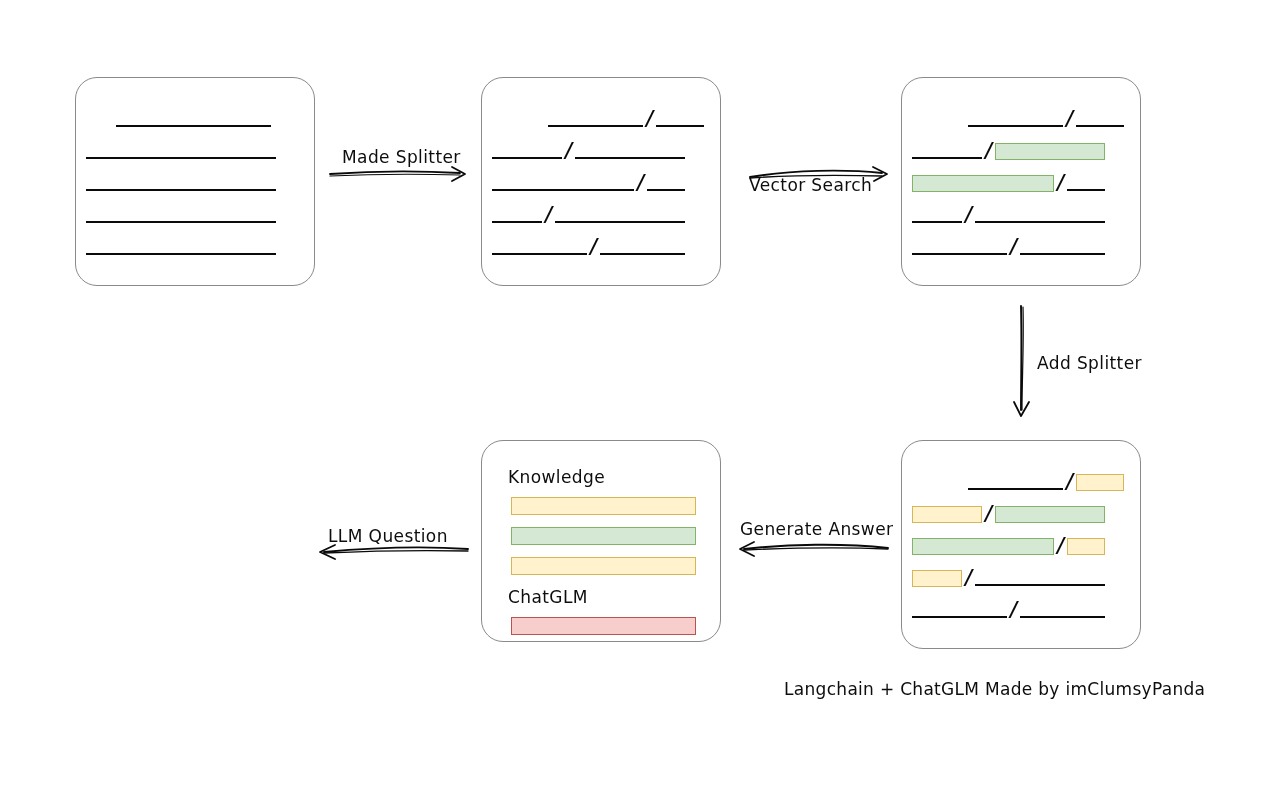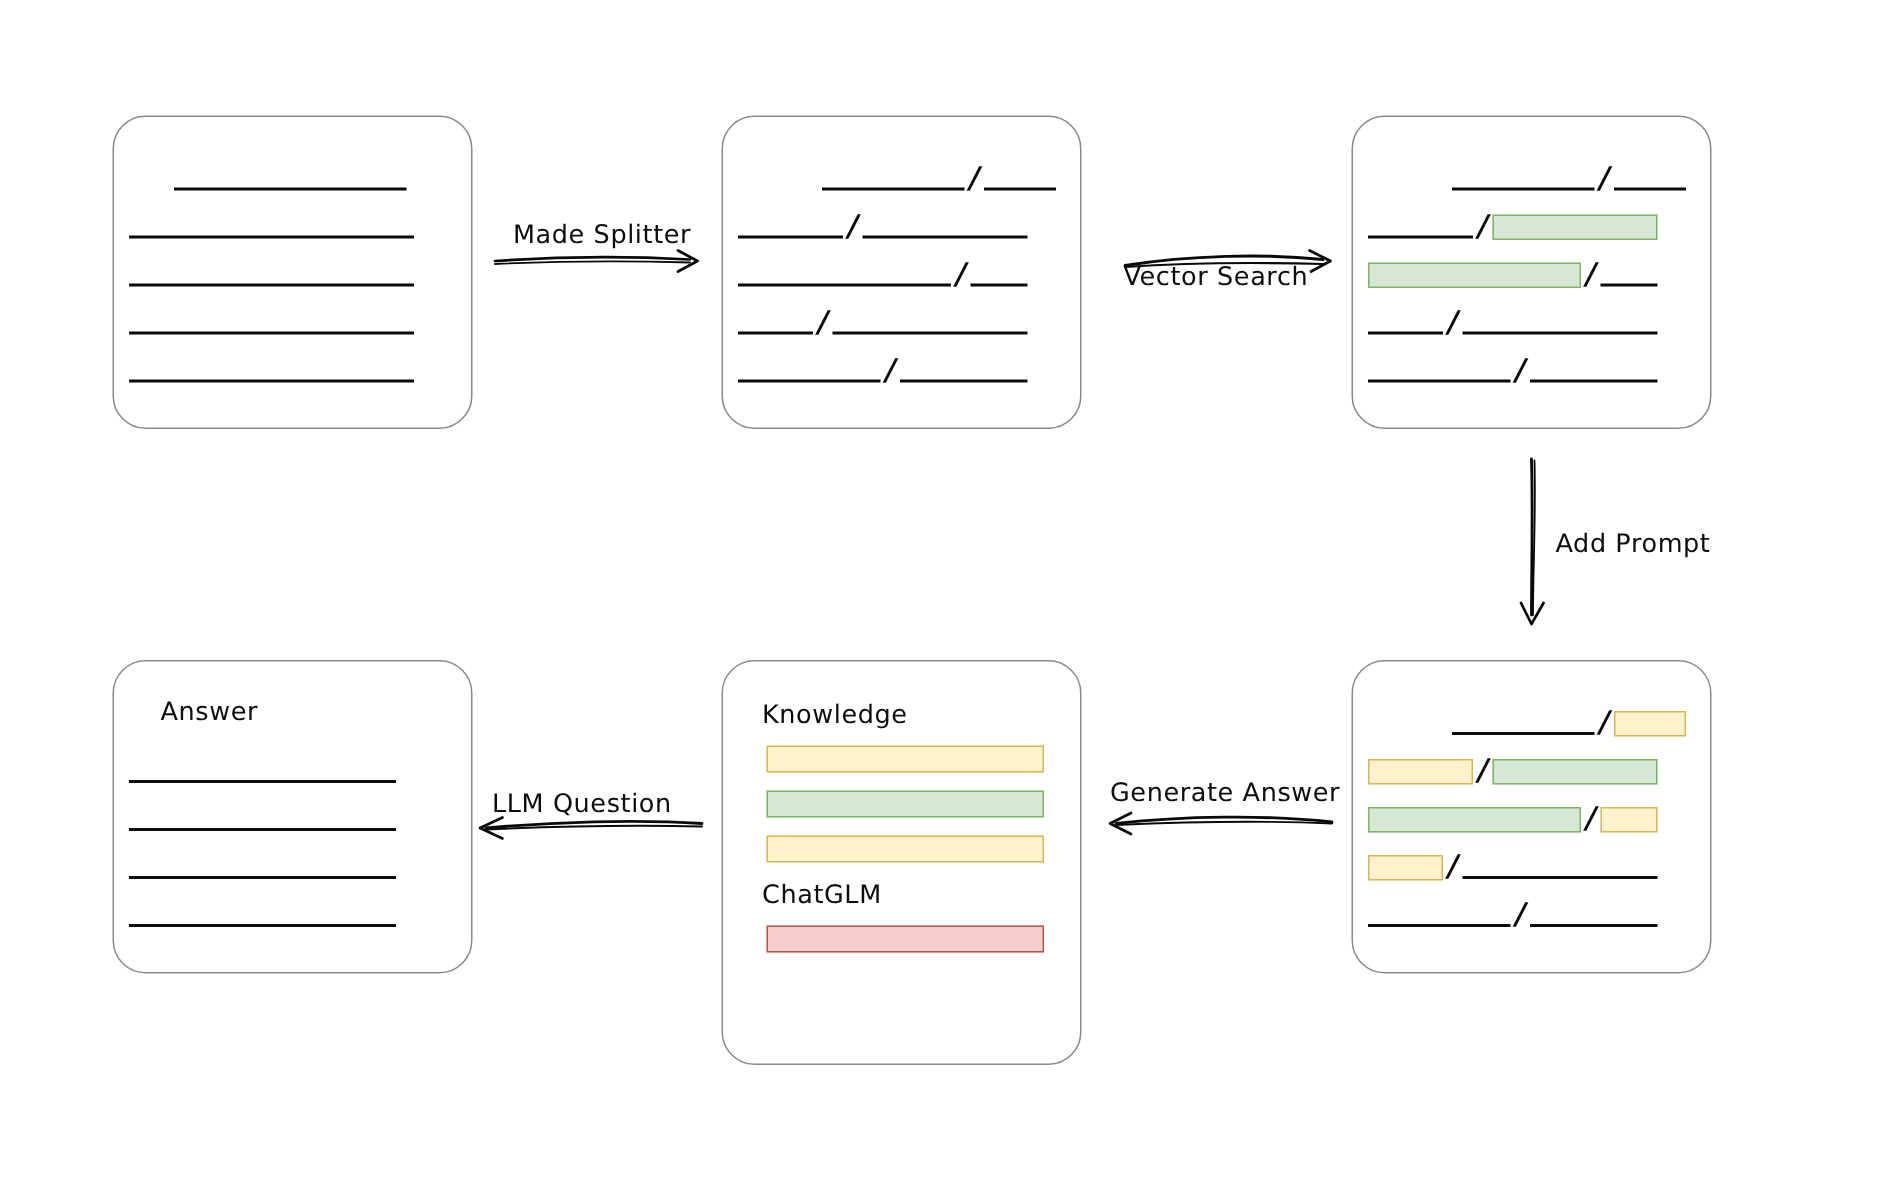--- a/index.html
+++ b/index.html
@@ -198,21 +198,21 @@
           <span class="seg-line" style="width: 85px;"></span>
         </div>
       </div>
   </div>
 
   <svg class="arrow-svg" style="left:1009px; top:304px;" width="26" height="114" viewBox="0 0 26 114">
     <path d="M12,2 C13,40 12,75 12,106" fill="none" stroke="#0a0a0a" stroke-width="1.9" stroke-linecap="round"></path>
     <path d="M14,3 C15,40 13,75 13,106" fill="none" stroke="#0a0a0a" stroke-width="1.2" stroke-linecap="round"></path>
     <path d="M5,98 L12,112 L20,98" fill="none" stroke="#0a0a0a" stroke-width="1.8" stroke-linejoin="round" stroke-linecap="round"></path>
   </svg>
-  <div class="hand" style="left:1037px; top:353px;">Add Prompt</div>
+  <div class="hand" style="left:1037px; top:353px;">Add Splitter</div>
 
   <div class="doc-box" style="left:901px; top:440px; width:240px; height:209px;">
     <div id="rows-context_chunks">
         <div class="row" style="left: 66px; top: 30px;">
           <span class="seg-line" style="width: 95px;"></span>
           <span class="slash">/</span>
           <span class="chip yellow" style="width: 48px;"></span>
         </div>
         <div class="row" style="left: 10px; top: 62px;">
           <span class="chip yellow" style="width: 70px;"></span>
@@ -237,52 +237,36 @@
       </div>
   </div>
 
   <svg class="arrow-svg" style="left:738px; top:538px;" width="152" height="24" viewBox="0 0 152 24">
     <path d="M150,10 C105,5 50,6 6,11" fill="none" stroke="#0a0a0a" stroke-width="1.9" stroke-linecap="round"></path>
     <path d="M150,11 C105,9 50,10 6,12" fill="none" stroke="#0a0a0a" stroke-width="1.3" stroke-linecap="round"></path>
     <path d="M16,4 L2,11 L16,18" fill="none" stroke="#0a0a0a" stroke-width="1.8" stroke-linejoin="round" stroke-linecap="round"></path>
   </svg>
   <div class="hand" style="left:740px; top:519px;">Generate Answer</div>
 
-  <div class="doc-box" style="left:481px; top:440px; width:240px; height:270px;">
+  <div class="doc-box" style="left:481px; top:440px; width:240px; height:202px;">
     <div class="box-title" style="left:26px; top:26px;">Knowledge</div>
     <div id="bars-knowledge">
         <div class="bar yellow" style="left: 29px; top: 56px; width: 185px;"></div>
         <div class="bar green" style="left: 29px; top: 86px; width: 185px;"></div>
         <div class="bar yellow" style="left: 29px; top: 116px; width: 185px;"></div>
       </div>
     <div class="box-title" style="left:26px; top:146px;">ChatGLM</div>
     <div id="bars-question">
         <div class="bar red" style="left: 29px; top: 176px; width: 185px;"></div>
       </div>
   </div>
 
   <svg class="arrow-svg" style="left:318px; top:540px;" width="152" height="24" viewBox="0 0 152 24">
     <path d="M150,9 C105,6 50,8 6,12" fill="none" stroke="#0a0a0a" stroke-width="1.9" stroke-linecap="round"></path>
     <path d="M150,11 C105,10 50,11 6,13" fill="none" stroke="#0a0a0a" stroke-width="1.3" stroke-linecap="round"></path>
     <path d="M17,5 L2,12 L17,19" fill="none" stroke="#0a0a0a" stroke-width="1.8" stroke-linejoin="round" stroke-linecap="round"></path>
   </svg>
   <div class="hand" style="left:328px; top:526px;">LLM Question</div>
 
-  <div class="doc-box" style="left:75px; top:440px; width:240px; height:209px;">
-    <div class="box-title" style="left:31px; top:24px;">Answer</div>
-    <div id="rows-answer">
-        <div class="row" style="left: 10px; top: 62px;">
-          <span class="seg-line" style="width: 178px;"></span>
-        </div>
-        <div class="row" style="left: 10px; top: 94px;">
-          <span class="seg-line" style="width: 178px;"></span>
-        </div>
-        <div class="row" style="left: 10px; top: 126px;">
-          <span class="seg-line" style="width: 178px;"></span>
-        </div>
-        <div class="row" style="left: 10px; top: 158px;">
-          <span class="seg-line" style="width: 178px;"></span>
-        </div>
-      </div>
-  </div>
-
+
+  <div class="footer-note" style="left:784px; top:679px;">Langchain + ChatGLM Made by imClumsyPanda</div>
 
 </div>
 
 </body></html>

